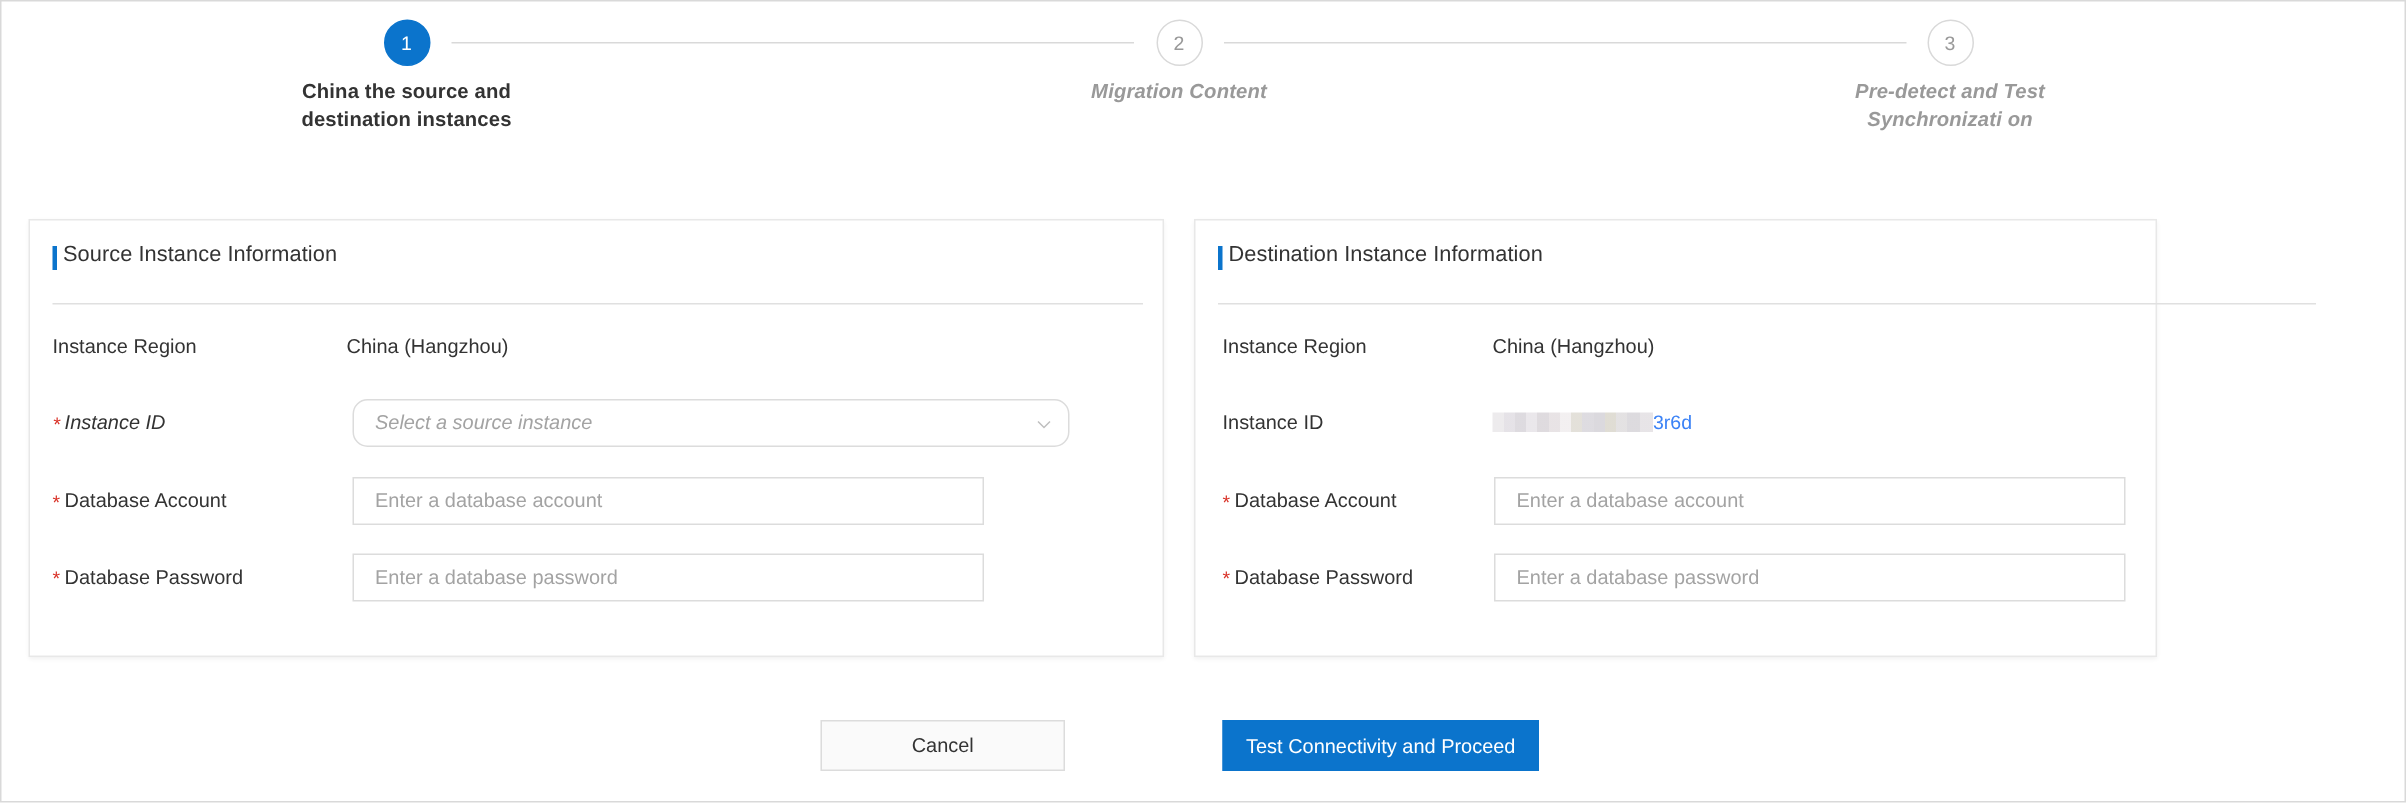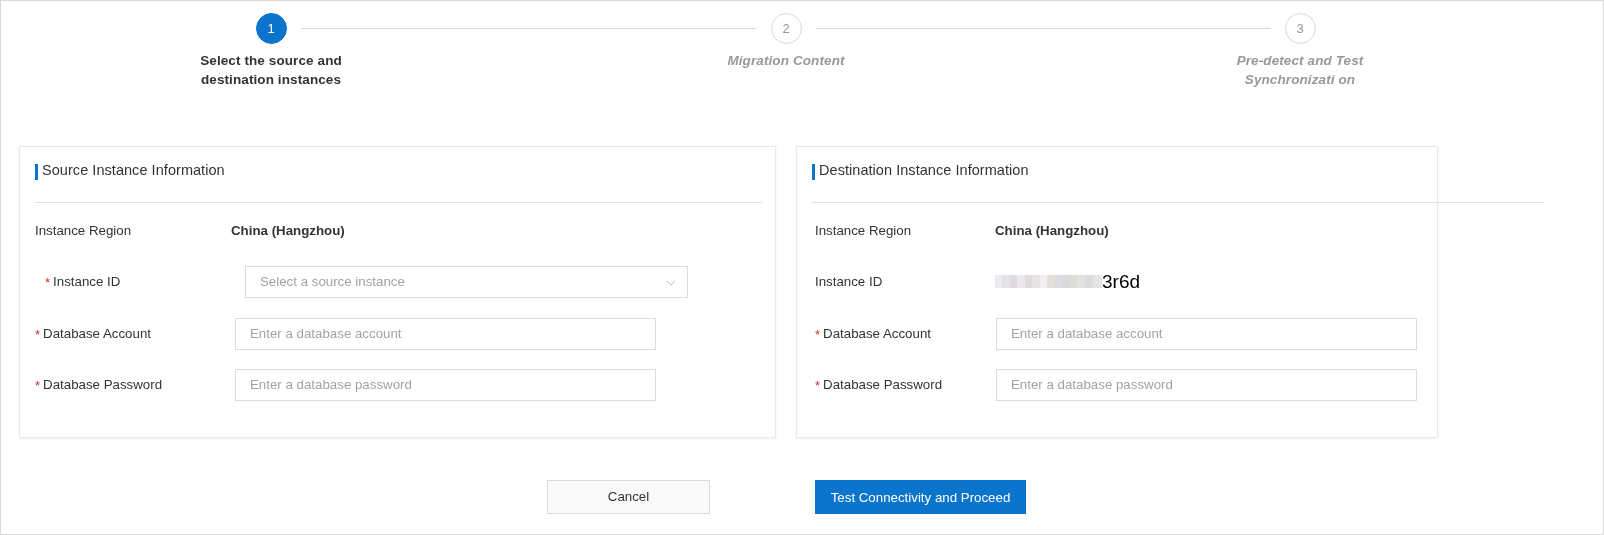--- a/index.html
+++ b/index.html
@@ -144,21 +144,20 @@
     top: 1px;
   }
   .field-value {
     position: absolute;
     top: 0;
     height: 32px;
     line-height: 32px;
     font-size: 13.3px;
     color: #333333;
     white-space: nowrap;
-    font-weight: bold;
   }
   .control {
     position: absolute;
     top: 0;
     height: 32px;
     box-sizing: border-box;
     border: 1px solid #dcdcdc;
     background: #ffffff;
   }
   .control-text {
@@ -180,22 +179,22 @@
   }
   .chevron svg { display: block; }
 
   
   .masked-id {
     position: absolute;
     top: 0;
     height: 32px;
     line-height: 32px;
     white-space: nowrap;
-    font-size: 19px;
-    color: #000000;
+    font-size: 13px;
+    color: #3b82f6;
   }
   .mask-block {
     display: inline-block;
     vertical-align: middle;
     width: 107px;
     height: 13px;
     position: relative;
     top: -1px;
     background:
       linear-gradient(90deg,
@@ -251,21 +250,21 @@
 
 <div id="app">
 
   <div class="stepper">
 
     <div class="connector" style="left:300px; width:455px;"></div>
     <div class="connector" style="left:815px; width:455px;"></div>
 
     <div class="step" style="left:185px;">
       <div class="step-circle active">1</div>
-      <div class="step-label active">Select the source and destination instances</div>
+      <div class="step-label active">China the source and destination instances</div>
     </div>
 
     <div class="step" style="left:700px;">
       <div class="step-circle inactive">2</div>
       <div class="step-label inactive">Migration Content</div>
     </div>
 
     <div class="step" style="left:1214px;">
       <div class="step-circle inactive">3</div>
       <div class="step-label inactive">Pre-detect and Test Synchronizati on</div>
@@ -279,25 +278,25 @@
       <div class="title-bar"></div>
       <div class="card-title">Source Instance Information</div>
     </div>
     <div class="card-divider"></div>
 
     <div class="field-row" style="left:15px; top:68px; width:720px;">
       <div class="field-label">Instance Region</div>
       <div class="field-value" style="left:196px;">China (Hangzhou)</div>
     </div>
 
-    <div class="field-row" style="left:25px; top:119px; width:720px;">
+    <div class="field-row" style="left:15px; top:119px; width:720px;font-style:italic;">
       <div class="field-label">
         <span class="req-star">*</span><span>Instance ID</span>
       </div>
-      <div class="control" style="left:200px; width:443px;">
+      <div class="control" style="left:200px; width:478px;border-radius:10px;">
         <div class="control-text">Select a source instance</div>
         <span class="chevron">
           <svg width="10" height="10" viewBox="0 0 10 10">
               <path d="M1 3 L5 7 L9 3" fill="none" stroke="#bfbfbf" stroke-width="1"></path>
             </svg>
         </span>
       </div>
     </div>
 
     <div class="field-row" style="left:15px; top:171px; width:720px;">

